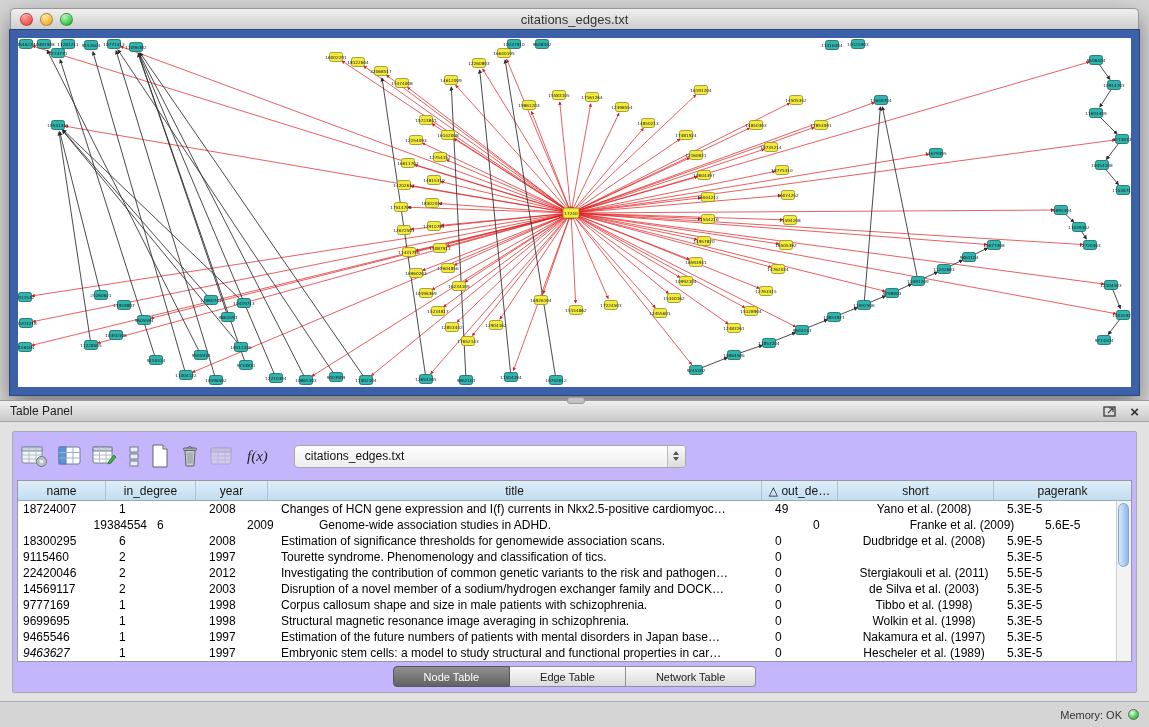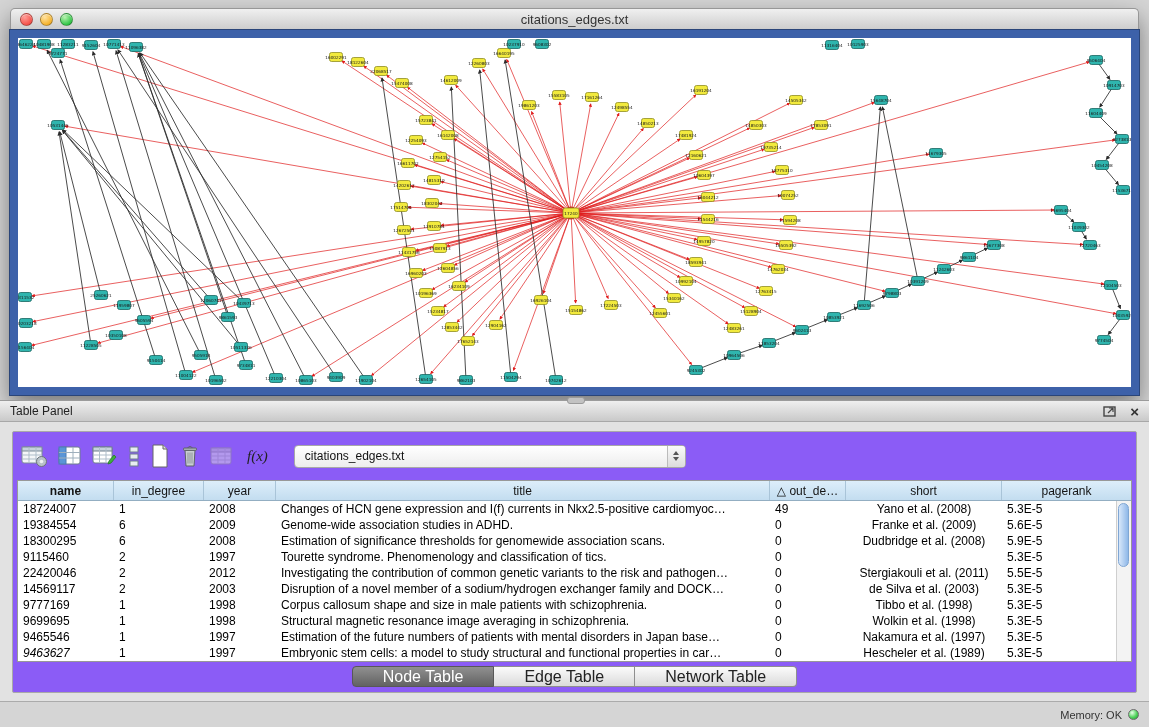--- a/index.html
+++ b/index.html
@@ -24,42 +24,42 @@
   .nl{font-size:4.2px;text-anchor:middle;fill:#1c1c1c;font-family:"DejaVu Sans",sans-serif;}
 
   
   .table-panel{position:absolute;left:0;top:400px;width:1149px;height:302px;background:#e2e2e2;border-top:1px solid #9b9b9b;border-bottom:1px solid #ababab;box-sizing:border-box;}
   .divider-grip{position:absolute;left:50%;top:-4px;margin-left:-8px;width:16px;height:5px;border-radius:3px;background:#c2c2c2;border:1px solid #9a9a9a;}
   .panel-header{height:21px;background:linear-gradient(#efefef,#c9c9c9);border-bottom:1px solid #a8a8a8;display:flex;align-items:center;padding:0 10px;box-sizing:border-box;}
   .panel-title{font-size:12px;color:#222;}
   .ph-spacer{flex:1;}
   .float-btn{width:15px;height:13px;margin-right:12px;cursor:default;display:flex;align-items:center;}
   .close-btn{font-size:15px;font-weight:bold;color:#333;line-height:13px;cursor:default;}
-  .panel-inner{position:absolute;left:12px;right:12px;top:30px;bottom:8px;border:1px solid #a9a9a9;background:#8b5cf6;border-radius:2px;}
+  .panel-inner{position:absolute;left:12px;right:12px;top:30px;bottom:8px;border:1px solid #a9a9a9;background:#c4b5fd;border-radius:2px;}
   .toolbar{position:absolute;top:6px;left:8px;right:8px;height:36px;display:flex;align-items:center;gap:10px;}
   .tbtn{display:flex;align-items:center;justify-content:center;height:30px;}
   .tbtn.disabled{opacity:.45;}
   .fx{font-family:"Liberation Serif",serif;font-style:italic;font-size:15px;color:#222;padding:0 2px;}
   .dropdown{width:392px;height:23px;margin-left:14px;background:linear-gradient(#ffffff,#ededed);border:1px solid #a8a8a8;border-radius:4px;display:flex;align-items:center;box-sizing:border-box;}
   .dd-text{flex:1;font-size:12px;color:#111;padding-left:10px;white-space:nowrap;overflow:hidden;}
   .dd-arrows{width:17px;height:100%;border-left:1px solid #bbb;display:flex;flex-direction:column;align-items:center;justify-content:center;gap:2px;background:linear-gradient(#fafafa,#dcdcdc);border-radius:0 3px 3px 0;}
   .tri-up{width:0;height:0;border-left:3.5px solid transparent;border-right:3.5px solid transparent;border-bottom:4.5px solid #555;}
   .tri-down{width:0;height:0;border-left:3.5px solid transparent;border-right:3.5px solid transparent;border-top:4.5px solid #555;}
 
   .table-box{position:absolute;left:4px;right:4px;top:48px;bottom:30px;background:#fff;border:1px solid #989898;overflow:hidden;}
   .thead{display:flex;height:20px;background:linear-gradient(#ddeefa,#c3ddf0);border-bottom:1px solid #93aec2;box-sizing:border-box;}
   .th{font-size:12px;color:#141414;display:flex;align-items:center;justify-content:center;border-right:1px solid #a9c4d8;box-sizing:border-box;overflow:hidden;white-space:nowrap;}
   .tbody{position:absolute;left:0;right:15px;top:20px;bottom:0;overflow:hidden;}
   .tr{display:flex;height:16px;line-height:16px;font-size:12px;color:#000;}
   .td{padding:0 5px;white-space:nowrap;overflow:hidden;box-sizing:border-box;}
   .vscroll{position:absolute;top:20px;right:0;bottom:0;width:15px;background:#f3f3f3;border-left:1px solid #cfcfcf;box-sizing:border-box;}
   .vthumb{position:absolute;top:2px;left:1px;width:11px;height:64px;border-radius:6px;background:linear-gradient(90deg,#d7e7fa,#8fb8e8);border:1px solid #7fa6d4;box-sizing:border-box;}
 
   .tabs{position:absolute;bottom:5px;left:0;right:0;display:flex;justify-content:center;}
-  .tab{height:21px;line-height:20px;padding:0 30px;font-size:16px;border:1px solid #8f8f8f;border-left-width:0;background:linear-gradient(#fbfbfb,#dadada);color:#222;box-sizing:border-box;cursor:default;}
+  .tab{height:21px;line-height:20px;padding:0 30px;font-size:11px;border:1px solid #8f8f8f;border-left-width:0;background:linear-gradient(#fbfbfb,#dadada);color:#222;box-sizing:border-box;cursor:default;}
   .tab:first-child{border-radius:4px 0 0 4px;border-left-width:1px;}
   .tab:last-child{border-radius:0 4px 4px 0;}
   .tab.active{background:linear-gradient(#909090,#626262);color:#fff;border-color:#585858;}
 
   .status{position:absolute;left:0;bottom:0;width:100%;height:25px;display:flex;align-items:center;justify-content:flex-end;padding-right:10px;box-sizing:border-box;gap:6px;}
   .mem{font-size:11px;color:#333;}
   .dot{width:11px;height:11px;border-radius:50%;background:radial-gradient(circle at 35% 30%,#eaffe8,#4fd35a 55%,#1e9c2e);border:1px solid #6a6a6a;box-sizing:border-box;}
 </style>
 </head>
 <body>
@@ -780,40 +780,40 @@
           <span class="dd-text">citations_edges.txt</span>
           <span class="dd-arrows">
             <span class="tri-up"></span>
               <span class="tri-down"></span>
           </span>
         </div>
       </div>
 
       <div class="table-box">
         <div class="thead" id="thead">
-            <div class="th" style="width: 96px; font-weight: bold;">name</div>
+            <div class="th" style="width: 88px;">name</div>
             <div class="th" style="width: 90px;">in_degree</div>
             <div class="th" style="width: 72px;">year</div>
             <div class="th" style="width: 494px;">title</div>
             <div class="th" style="width: 76px;">△ out_de…</div>
             <div class="th" style="width: 156px;">short</div>
             <div class="th" style="flex: 1 1 0%; border-right: none;">pagerank</div>
           </div>
         <div class="tbody" id="tbody">
             <div class="tr">
               <div class="td" style="width: 96px; text-align: left;">18724007</div>
               <div class="td" style="width: 90px; text-align: left;">1</div>
               <div class="td" style="width: 72px; text-align: left;">2008</div>
               <div class="td" style="width: 494px; text-align: left;">Changes of HCN gene expression and I(f) currents in Nkx2.5-positive cardiomyoc…</div>
               <div class="td" style="width: 76px; text-align: left;">49</div>
               <div class="td" style="width: 156px; text-align: center;">Yano et al. (2008)</div>
               <div class="td" style="flex: 1 1 0%; text-align: left;">5.3E-5</div>
             </div>
             <div class="tr">
-              <div class="td" style="width: 96px; text-align: left;">19384554</div>
+              <div class="td" style="width: 96px; text-align: right; margin-left: 38px;">19384554</div>
               <div class="td" style="width: 90px; text-align: left;">6</div>
               <div class="td" style="width: 72px; text-align: left;">2009</div>
               <div class="td" style="width: 494px; text-align: left;">Genome-wide association studies in ADHD.</div>
               <div class="td" style="width: 76px; text-align: left;">0</div>
               <div class="td" style="width: 156px; text-align: center;">Franke et al. (2009)</div>
               <div class="td" style="flex: 1 1 0%; text-align: left;">5.6E-5</div>
             </div>
             <div class="tr">
               <div class="td" style="width: 96px; text-align: left;">18300295</div>
               <div class="td" style="width: 90px; text-align: left;">6</div>

